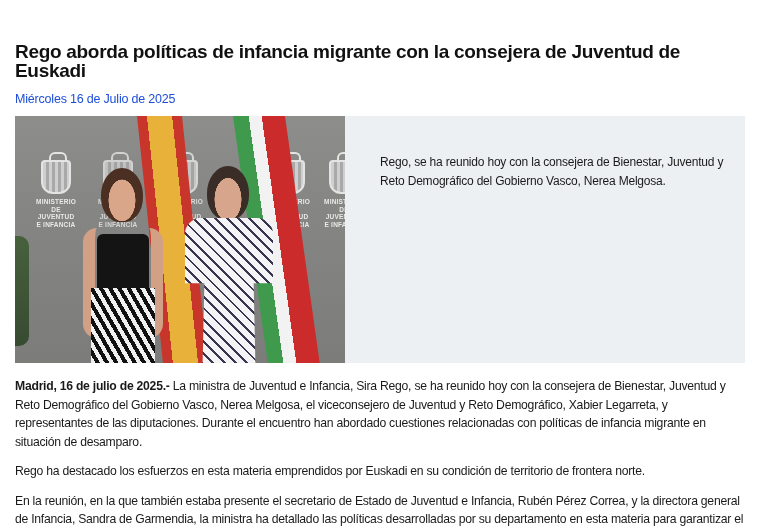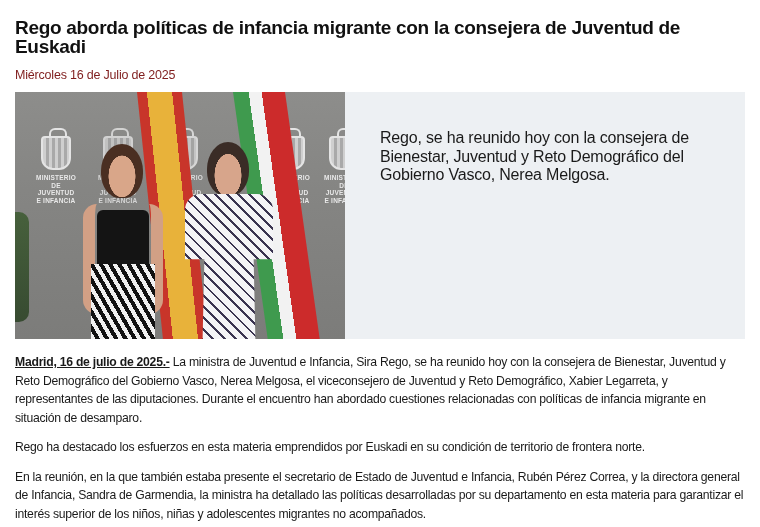--- a/index.html
+++ b/index.html
@@ -2,53 +2,53 @@
 <html><head>
 <meta charset="utf-8">
 <style>
   * { box-sizing: border-box; margin: 0; padding: 0; }
   html, body {
     width: 760px; height: 527px; overflow: hidden;
     background: #ffffff;
     font-family: "Liberation Sans", "DejaVu Sans", sans-serif;
     color: #1a1a1a;
   }
-  .page { position: relative; width: 760px; height: 435px; }
+  .page { position: relative; width: 760px; height: 435px; margin-top: 24px; }
   .title {
     position: absolute; left: 15px; top: 18px; width: 730px;
     font-size: 19px; line-height: 19px; font-weight: bold;
     letter-spacing: -0.3px; color: #111;
   }
   .date {
     position: absolute; left: 15px; top: 68px;
-    font-size: 12.5px; color: #7f1d1d; letter-spacing: -0.2px;
+    font-size: 12.5px; color: #1d4ed8; letter-spacing: -0.2px;
   }
   .media-row {
     position: absolute; left: 15px; top: 92px; width: 730px; height: 247px;
     display: flex;
   }
   .photo {
     position: relative; width: 330px; height: 247px; overflow: hidden;
     background: linear-gradient(180deg, #8d8d8b 0%, #858583 40%, #7c7c7a 100%);
   }
   .caption-box {
     flex: 1; background: #edf0f3; height: 247px;
     padding: 37px 20px 0 35px;
   }
   .caption {
-    font-size: 16px; line-height: 18.5px; color: #1a1a1a;
+    font-size: 12px; line-height: 18.5px; color: #1a1a1a;
     letter-spacing: -0.2px;
   }
   .body-text {
     position: absolute; left: 15px; top: 353px; width: 730px;
     font-size: 12.2px; line-height: 18.5px; color: #1a1a1a;
     letter-spacing: -0.25px;
   }
   .body-text p { margin-bottom: 11px; }
-  .body-text strong { font-weight: bold; text-decoration: underline; }
+  .body-text strong { font-weight: bold; }
 
   
   .crest {
     position: absolute; width: 46px; text-align: center; color: #e9e9e9;
     font-size: 6.5px; line-height: 7.5px; font-weight: bold; letter-spacing: 0.2px;
   }
   .crest .shield {
     width: 30px; height: 34px; margin: 0 auto 4px auto;
     border: 2px solid #e4e4e4; border-radius: 4px 4px 12px 12px;
     background: repeating-linear-gradient(90deg, #cfcfcf 0 3px, #a9a9a9 3px 6px);

